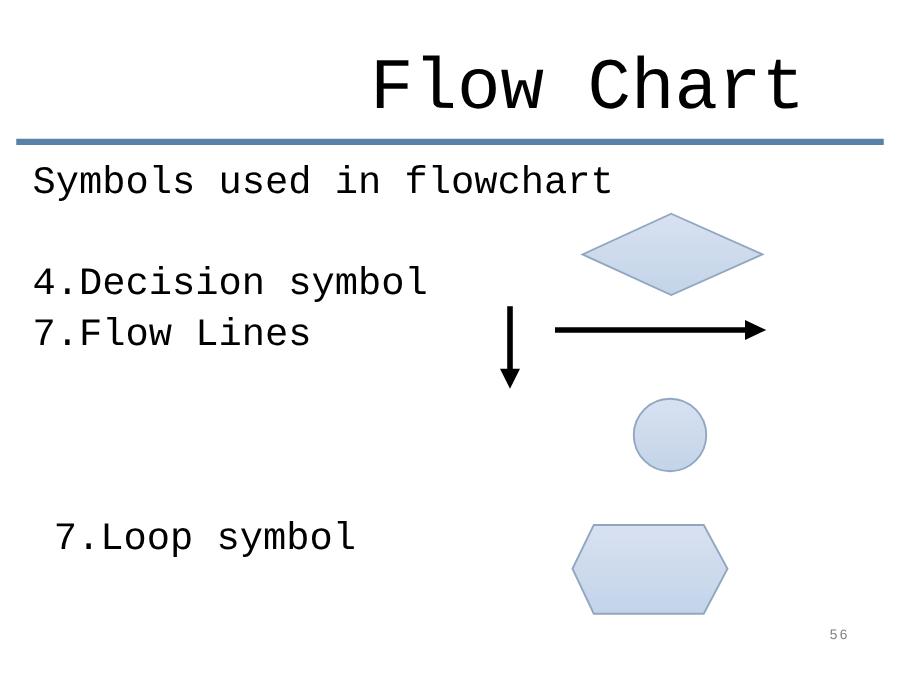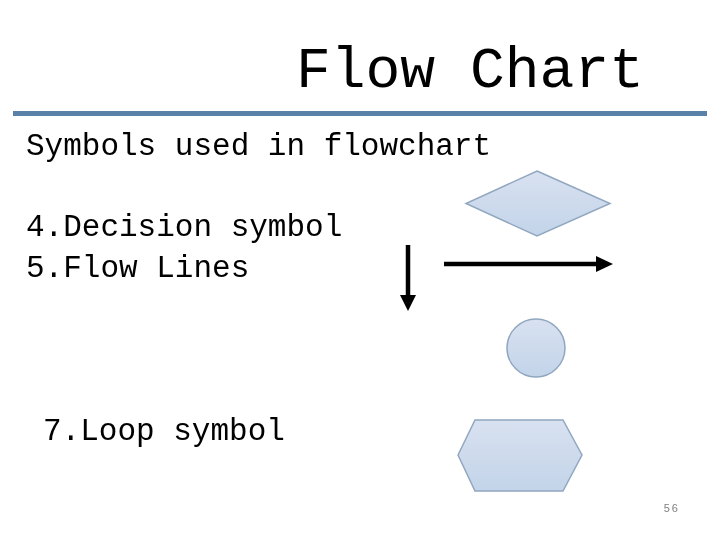--- a/index.html
+++ b/index.html
@@ -54,21 +54,21 @@
 <body>
 
 <div class="slide">
 
   <div class="slide-title">Flow Chart</div>
 
   <div class="body-line intro-line">Symbols used in flowchart</div>
 
   <div class="body-line item-4">4.Decision symbol</div>
 
-  <div class="body-line item-5">5.Flow Lines</div>
+  <div class="body-line item-5">7.Flow Lines</div>
 
 
   <div class="body-line item-7">7.Loop symbol</div>
 
   <svg class="shapes-layer" viewBox="0 0 720 540" xmlns="http://www.w3.org/2000/svg">
     <defs>
       <linearGradient id="shapeGrad" x1="0" y1="0" x2="0" y2="1">
         <stop offset="0" stop-color="#d8e1f0"></stop>
         <stop offset="1" stop-color="#c3d4e9"></stop>
       </linearGradient>

